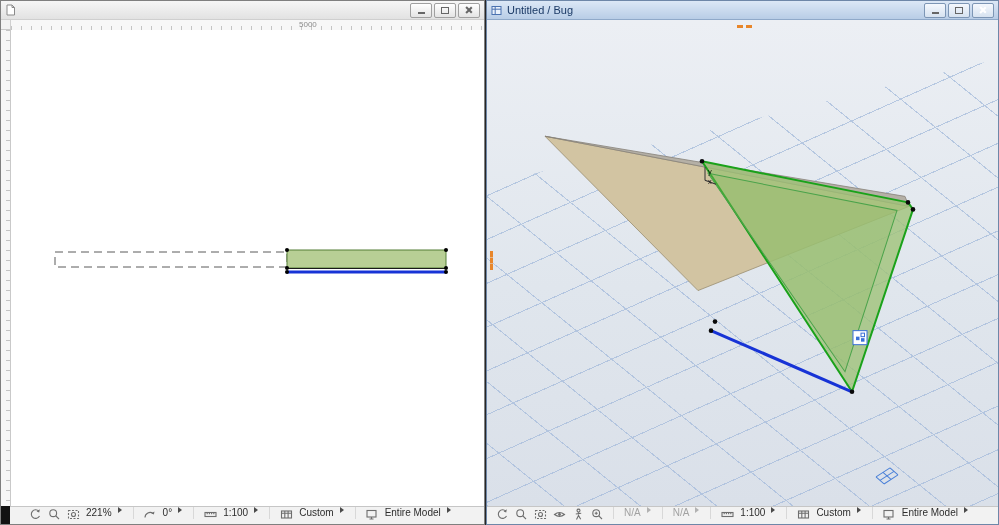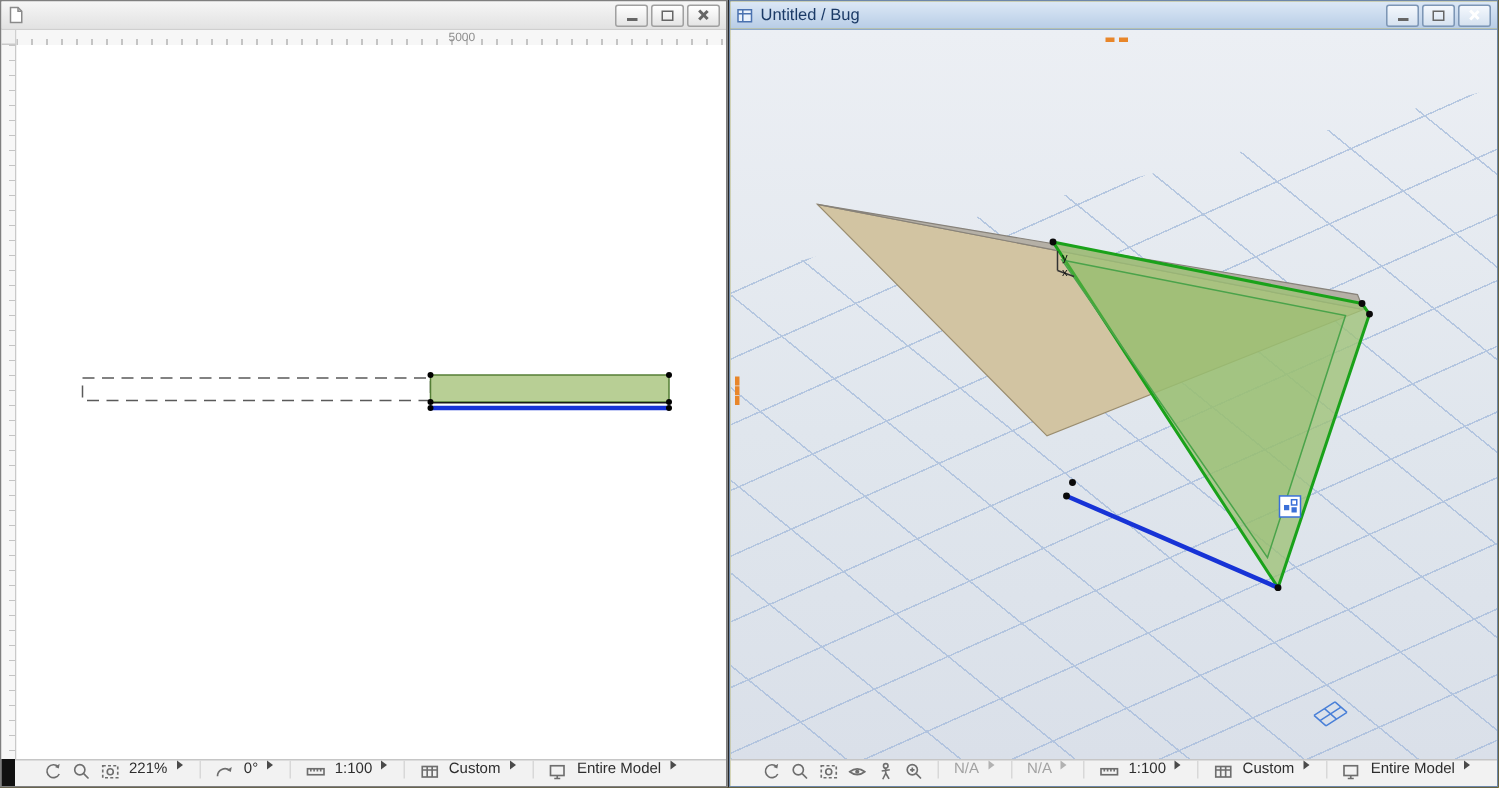--- a/index.html
+++ b/index.html
@@ -54,21 +54,21 @@
       repeating-linear-gradient(39deg,  var(--grid-blue,#a9bedd) 0 1px, transparent 1px 48px);
     clip-path:polygon(0 34%,100% 8%,100% 100%,0 100%);}
   .viewport svg{position:absolute;inset:0;}
   .marker-top{position:absolute;left:250px;top:5px;width:15px;height:0;border-top:3px dashed var(--orange,#e8862a);}
   .marker-left{position:absolute;left:3px;top:231px;height:19px;width:0;border-left:3px dashed var(--orange,#e8862a);}
 
   
   .statusbar{position:absolute;bottom:0;height:18px;right:0;background:#f2f2f2;border-top:1px solid #c6c6c6;
     display:flex;align-items:flex-start;gap:5px;font-size:10px;color:#2d2d2d;box-sizing:border-box;}
   .statusbar.sb-left{left:9px;padding-left:18px;}
-  .statusbar.sb-right{left:0;padding-left:20px;}
+  .statusbar.sb-right{left:0;padding-left:8px;}
   .corner-dark{position:absolute;left:0;bottom:0;width:9px;height:18px;background:#111;}
   .sb-icon{width:14px;height:14px;display:flex;align-items:center;justify-content:center;}
   .sb-icon svg{display:block;}
   .sb-value{white-space:nowrap;padding:0 1px;}
   .sb-value.dis{color:#a2a2a2;}
   .flyout{width:0;height:0;border-left:4px solid #4a4a4a;border-top:3.5px solid transparent;border-bottom:3.5px solid transparent;margin-right:2px;}
   .flyout.dis{border-left-color:#b2b2b2;}
   .sb-sep{width:1px;height:12px;background:#d8d8d8;margin:0 4px;}
   .ico{stroke:#6e6e6e;fill:none;stroke-width:1.1;}
 

